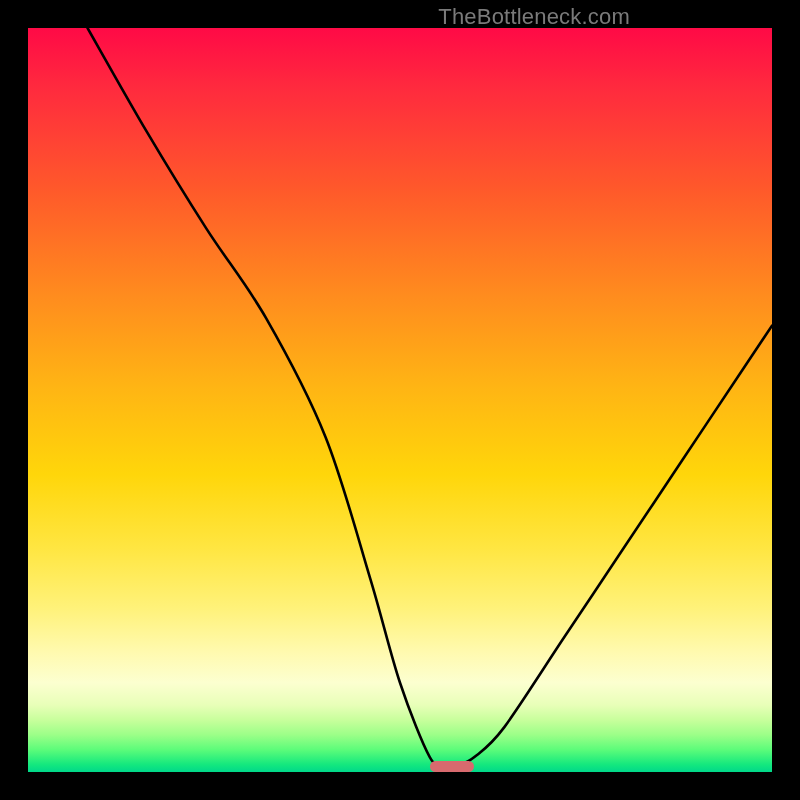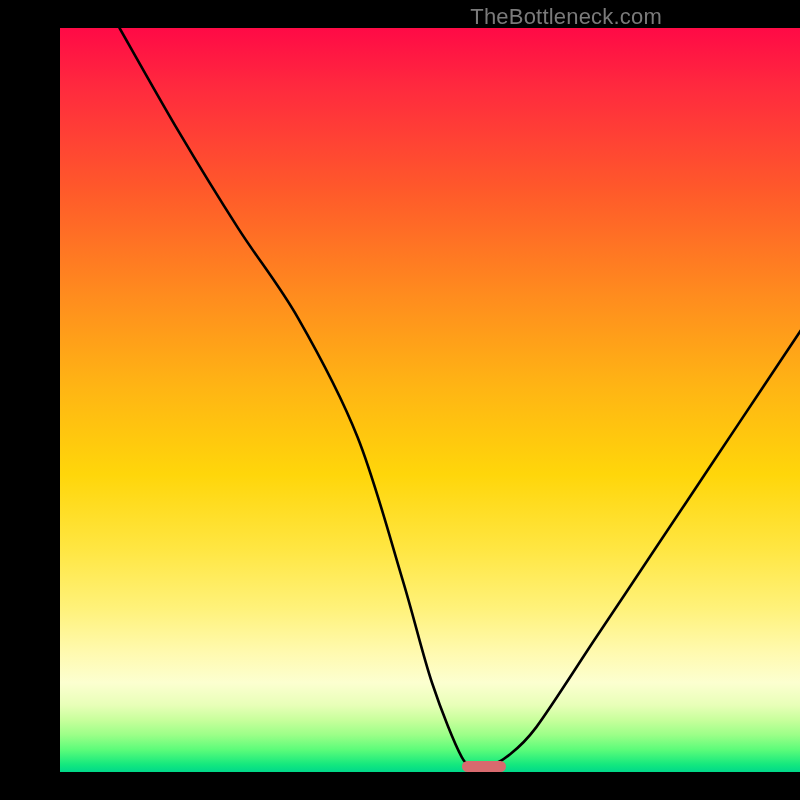--- a/index.html
+++ b/index.html
@@ -9,21 +9,20 @@
     height: 800px;
     background: #000;
     overflow: hidden;
     font-family: Arial, Helvetica, sans-serif;
   }
   .frame {
     position: relative;
     width: 640px;
     height: 800px;
     background: #000;
-    margin-left: 32px;
   }
   .watermark {
     position: absolute;
     top: 4px;
     right: 10px;
     color: #7a7a7a;
     font-size: 22px;
     font-weight: 500;
     letter-spacing: 0.2px;
     z-index: 5;

